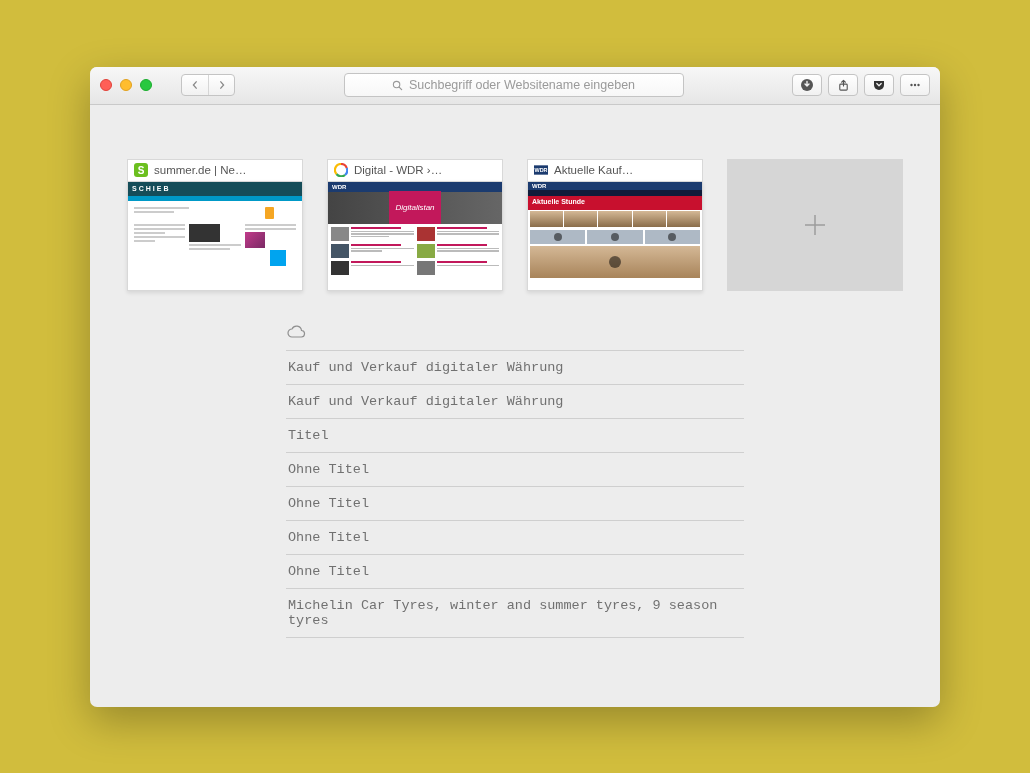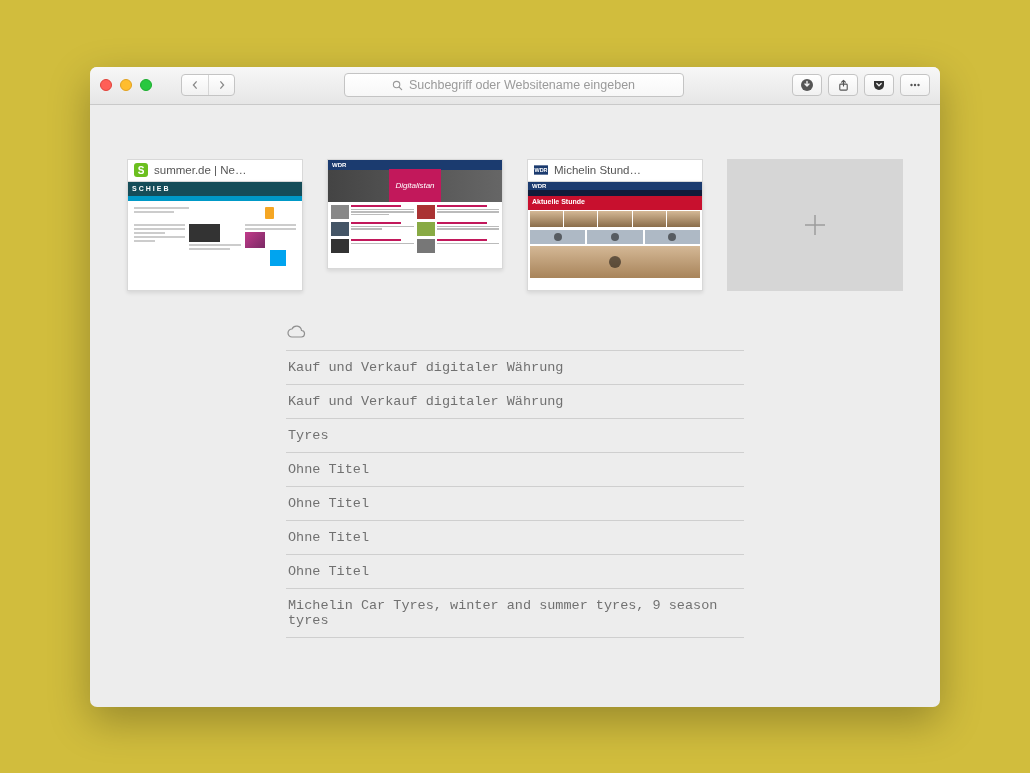--- a/index.html
+++ b/index.html
@@ -265,20 +265,32 @@
                   <div class="t1-line"></div>
                 <div class="t1-pic"></div>
                 <div class="t1-win"></div>
               </div>
             </div>
           </div>
         </div>
       </div>
 
       <div class="fav">
+        <div class="fav-head">
+          <span class="favicon">
+            <svg viewBox="0 0 14 14" width="14" height="14">
+                <circle cx="7" cy="7" r="6" fill="none" stroke="#e0e0e0"></circle>
+                <path d="M7 1 A6 6 0 0 1 12.7 5" stroke="#ea4335" stroke-width="2.2" fill="none"></path>
+                <path d="M12.7 5 A6 6 0 0 1 11 12" stroke="#4285f4" stroke-width="2.2" fill="none"></path>
+                <path d="M11 12 A6 6 0 0 1 2.5 11" stroke="#34a853" stroke-width="2.2" fill="none"></path>
+                <path d="M2.5 11 A6 6 0 0 1 7 1" stroke="#fbbc05" stroke-width="2.2" fill="none"></path>
+              </svg>
+          </span>
+          <span>Digital - WDR ›…</span>
+        </div>
         <div class="fav-thumb">
           <div class="t2-top">
               <span class="t2-wdr">WDR</span>
             </div>
           <div class="t2-hero">
               <span>Digitalistan</span>
             </div>
           <div class="t2-grid">
             <div class="t2-card">
                 <div class="t2-img"></div>
@@ -332,21 +344,21 @@
       </div>
 
       <div class="fav">
         <div class="fav-head">
           <span class="favicon">
             <svg viewBox="0 0 18 12" width="18" height="12">
                 <rect width="18" height="12" fill="#1b3b6f"></rect>
                 <text x="9" y="9" text-anchor="middle" font-size="7" font-weight="700" fill="#fff">WDR</text>
               </svg>
           </span>
-          <span>Michelin Stund…</span>
+          <span>Aktuelle Kauf…</span>
         </div>
         <div class="fav-thumb">
           <div class="t3-top">
               <span class="t2-wdr">WDR</span>
             </div>
           <div class="t3-nav"></div>
           <div class="t3-banner">Aktuelle Stunde</div>
           <div class="t3-strip">
             <div class="t3-face"></div>
               <div class="t3-face"></div>
@@ -383,21 +395,21 @@
     </div>
 
     <div class="reading">
       <div class="cloud-ic">
         <svg width="20" height="14" viewBox="0 0 20 14">
             <path d="M6 12 a4 4 0 0 1 0 -8 a5 5 0 0 1 9.5 1.5 a3.2 3.2 0 0 1 -0.5 6.5 z" fill="none" stroke="#8f8f8f" stroke-width="1.2"></path>
           </svg>
       </div>
       <div class="rl-item"><span>Kauf und Verkauf digitaler Währung</span></div>
       <div class="rl-item"><span>Kauf und Verkauf digitaler Währung</span></div>
-      <div class="rl-item"><span>Tyres</span></div>
+      <div class="rl-item"><span>Titel</span></div>
       <div class="rl-item"><span>Ohne Titel</span></div>
       <div class="rl-item"><span>Ohne Titel</span></div>
       <div class="rl-item"><span>Ohne Titel</span></div>
       <div class="rl-item"><span>Ohne Titel</span></div>
       <div class="rl-item"><span>Michelin Car Tyres, winter and summer tyres, 9 season tyres</span></div>
     </div>
 
   </div>
 </div>
 

